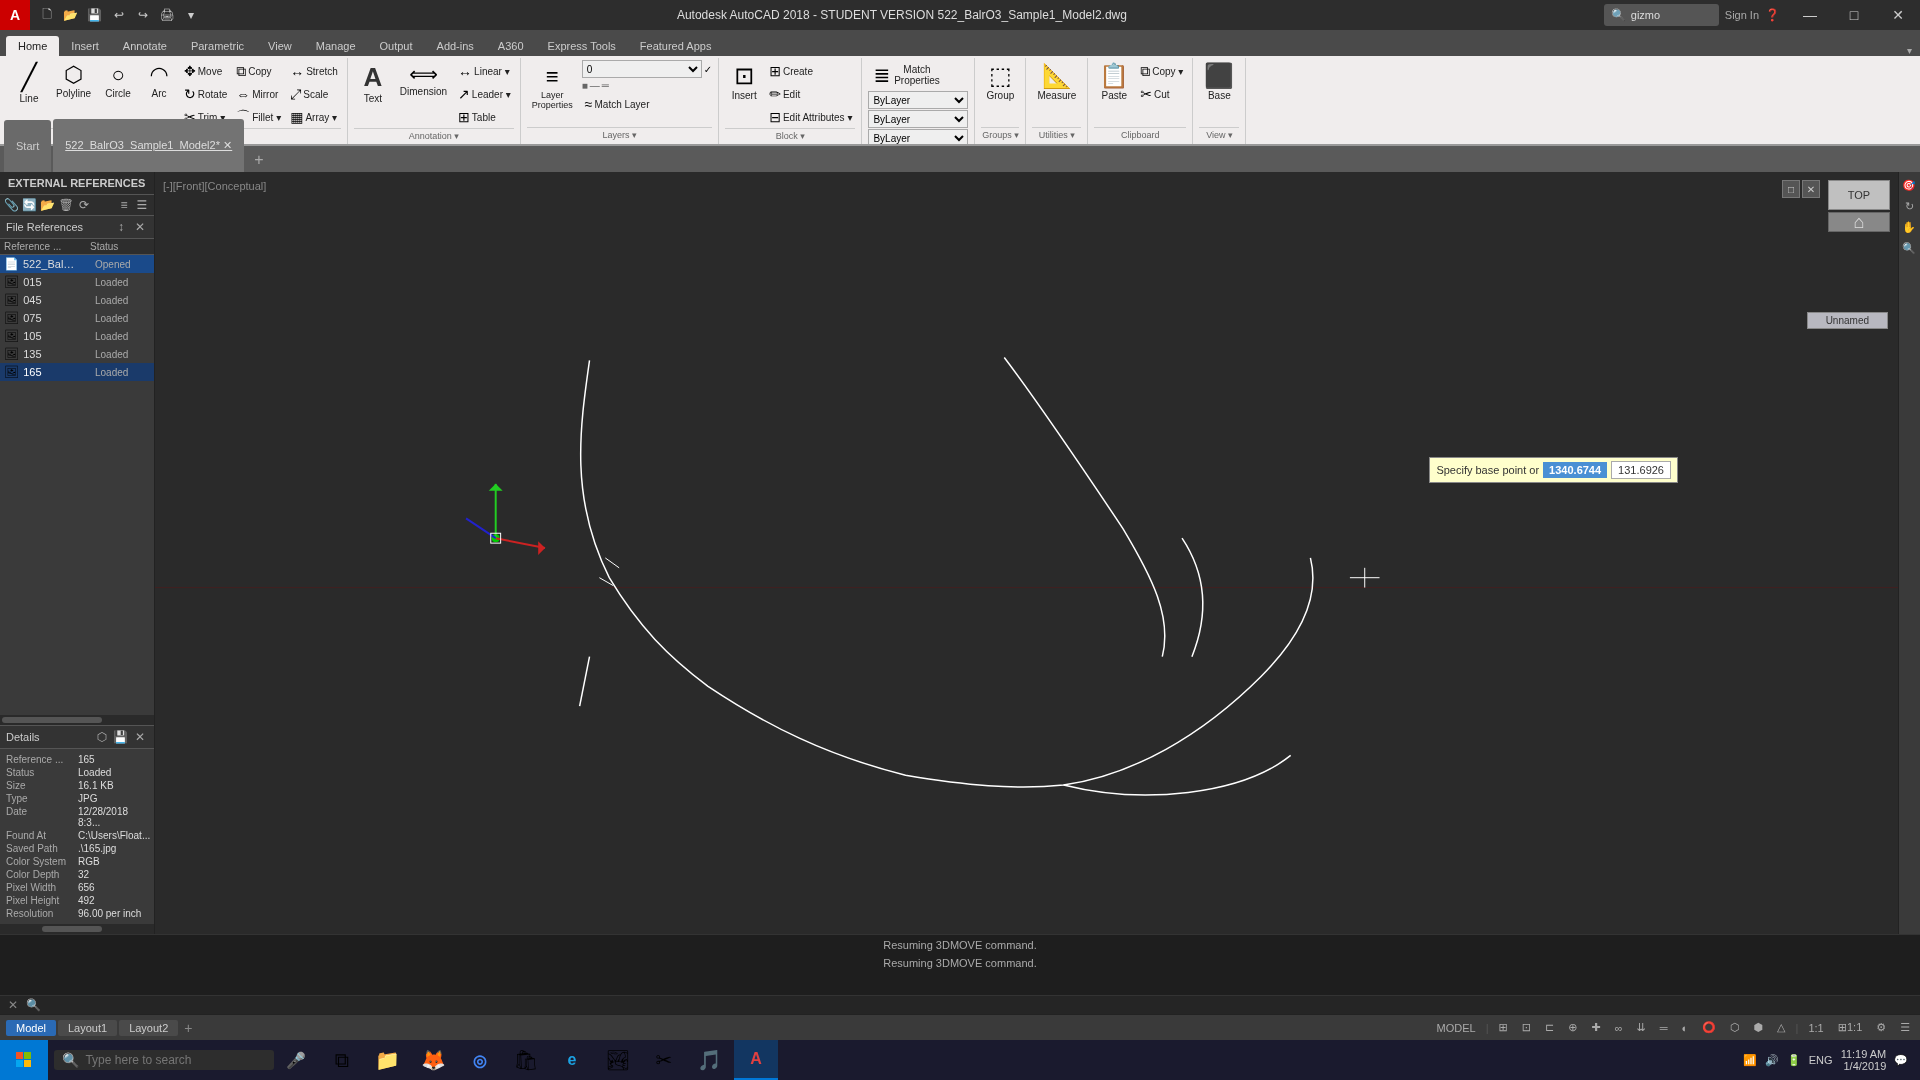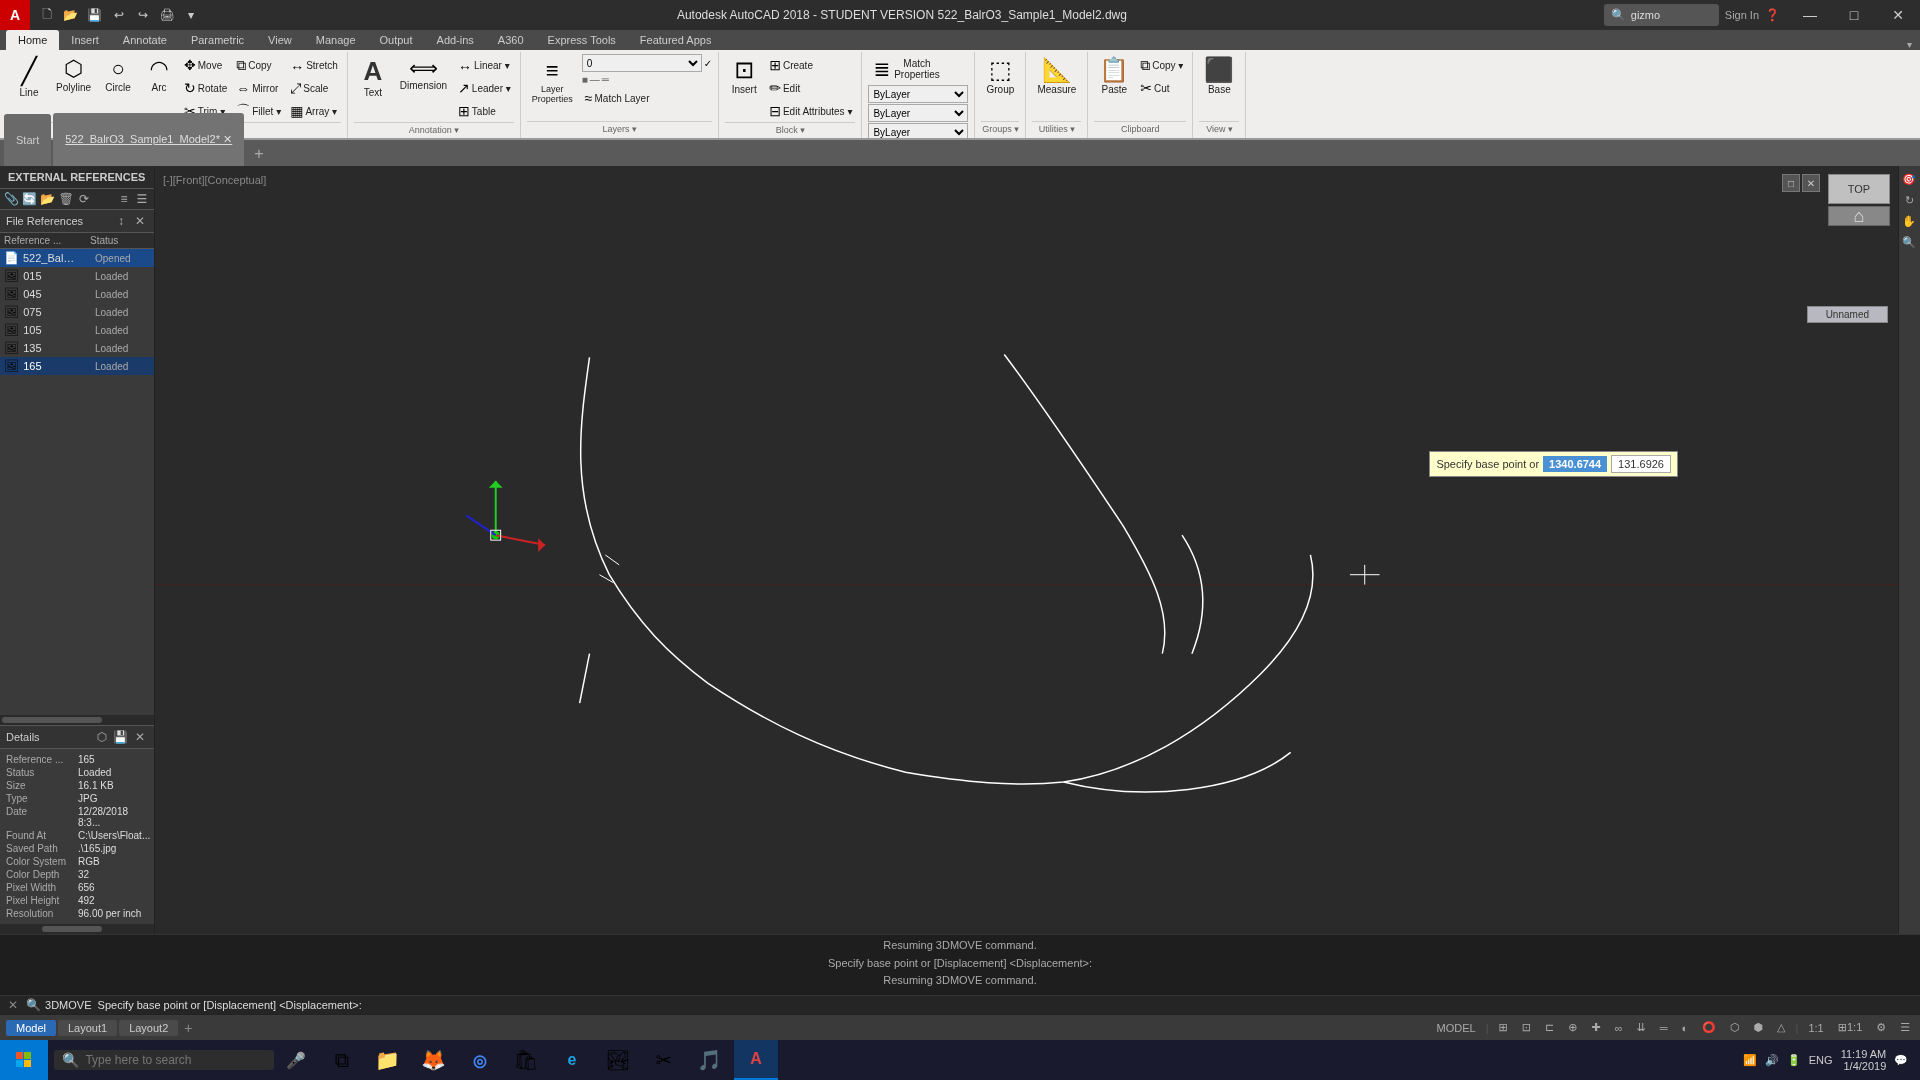--- a/index.html
+++ b/index.html
@@ -19,21 +19,21 @@
 
     
     #app-title-bar { height: 30px; background: #2d2d2d; display: flex; align-items: center; color: #ccc; font-size: 12px; }
     #app-title-bar .acad-logo { width: 30px; height: 30px; background: #c00; display: flex; align-items: center; justify-content: center; color: white; font-weight: bold; font-size: 14px; cursor: pointer; }
     #app-title-bar .quick-access { display: flex; align-items: center; gap: 2px; padding: 0 6px; }
     #app-title-bar .qa-btn { width: 22px; height: 22px; display: flex; align-items: center; justify-content: center; cursor: pointer; font-size: 12px; border-radius: 2px; }
     #app-title-bar .title-text { flex: 1; text-align: center; font-size: 12px; color: #ddd; }
     #app-title-bar .wbtn { width: 44px; height: 30px; display: flex; align-items: center; justify-content: center; cursor: pointer; font-size: 14px; }
 
     
-    #ribbon-tab-bar { height: 20px; background: #4a4a4a; display: flex; align-items: flex-end; padding-left: 6px; }
+    #ribbon-tab-bar { height: 26px; background: #4a4a4a; display: flex; align-items: flex-end; padding-left: 6px; }
     .rtab { padding: 4px 12px; font-size: 11px; cursor: pointer; color: #ccc; border-top-left-radius: 3px; border-top-right-radius: 3px; }
     .rtab.active { background: #f0eded; color: #222; }
 
     
     #ribbon-panel { height: 90px; background: #f0eded; border-bottom: 2px solid #999; display: flex; align-items: stretch; padding: 2px 4px 0; gap: 0; overflow: hidden; }
     .rg { display: flex; flex-direction: column; border-right: 1px solid #ccc; padding: 2px 6px; }
     .rg-content { display: flex; align-items: flex-start; gap: 3px; flex: 1; }
     .rg-label { font-size: 9px; color: #666; text-align: center; padding: 2px 0; border-top: 1px solid #ccc; }
     .rbig { display: flex; flex-direction: column; align-items: center; padding: 3px 5px; cursor: pointer; border-radius: 3px; min-width: 38px; }
     .rbig .icon { font-size: 26px; line-height: 1.1; }
@@ -601,27 +601,25 @@
       <div class="rp-btn">↻</div>
       <div class="rp-btn">✋</div>
       <div class="rp-btn">🔍</div>
     </div>
 
   </div>
 
   <div id="cmd-area">
     <div id="cmd-history">
       <div class="cmd-line">Resuming 3DMOVE command.</div>
-      <div class="cmd-line">Specify base point or [Displacement] &lt;Displacement&gt;:</div>
       <div class="cmd-line">Resuming 3DMOVE command.</div>
     </div>
     <div id="cmd-input-row">
       <span id="cmd-close">✕</span>
       <span style="color:#888;font-size:12px;padding:0 4px;cursor:pointer;">🔍</span>
-      <input id="cmd-input" type="text" value="3DMOVE  Specify base point or [Displacement] &lt;Displacement&gt;:" style="">
     </div>
   </div>
 
   <div id="status-bar">
     <div id="layout-tabs">
       <div class="ltab active">Model</div>
       <div class="ltab">Layout1</div>
       <div class="ltab">Layout2</div>
       <div class="ltab-new">+</div>
     </div>

